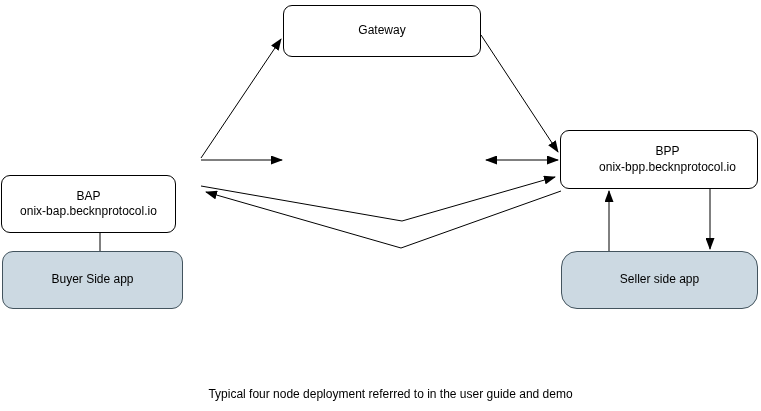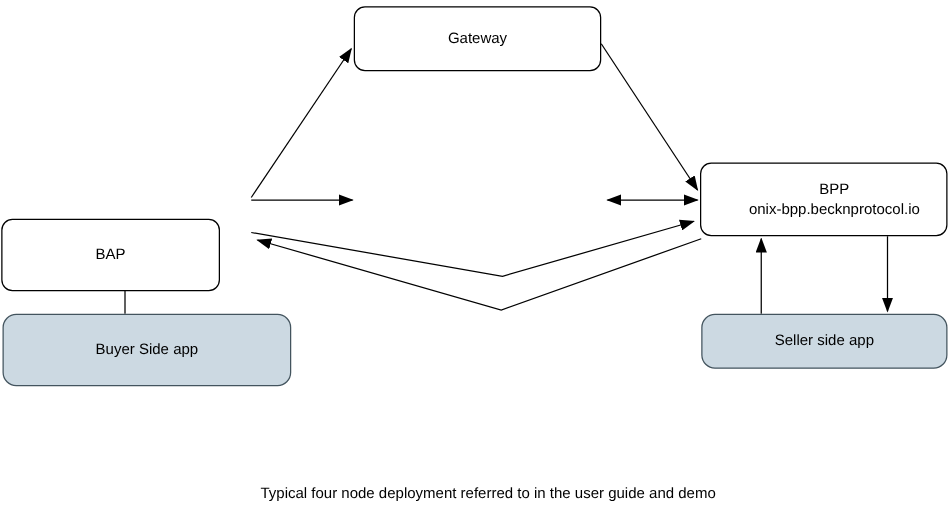--- a/index.html
+++ b/index.html
@@ -43,22 +43,22 @@
   }
   .box-app {
     background: var(--app-fill, #ccd9e2);
     border: 1px solid var(--app-border, #43545e);
     border-radius: 11px;
   }
   .node-gateway  { left: 283px; top: 5px;   width: 198px; height: 52px; }
   .node-bap      { left: 1px;   top: 131px; width: 175px; height: 58px; margin-top: 44px; }
   .node-registry { left: 284px; top: 131px; width: 196px; height: 58px; }
   .node-bpp      { left: 560px; top: 130px; width: 198px; height: 59px; padding-left: 17px; }
-  .node-buyer    { left: 2px;   top: 251px; width: 231px; height: 58px; }
-  .node-seller   { left: 561px; top: 251px; width: 197px; height: 44px; }
+  .node-buyer    { left: 2px;   top: 251px; width: 181px; height: 58px; }
+  .node-seller   { left: 561px; top: 251px; width: 197px; height: 58px; border-radius: 16px; }
   .caption {
     position: absolute;
     left: 10px;
     top: 387px;
     width: 761px;
     text-align: center;
     font-size: 12px;
     line-height: 15px;
   }
 </style>
@@ -83,20 +83,21 @@
     <path class="edge" d="M 609,251 L 609,191" marker-end="url(#ah)"></path>
     <path class="edge" d="M 710,189 L 710,249" marker-end="url(#ah)"></path>
   </svg>
 
   <div class="node box-white node-gateway">
     <div class="nline">Gateway</div>
   </div>
 
   <div class="node box-white node-bap">
     <div class="nline">BAP</div>
+    <div class="nline">onix-bap.becknprotocol.io</div>
   </div>
 
 
   <div class="node box-white node-bpp">
     <div class="nline">BPP</div>
     <div class="nline">onix-bpp.becknprotocol.io</div>
   </div>
 
   <div class="node box-app node-buyer">
     <div class="nline">Buyer Side app</div>

